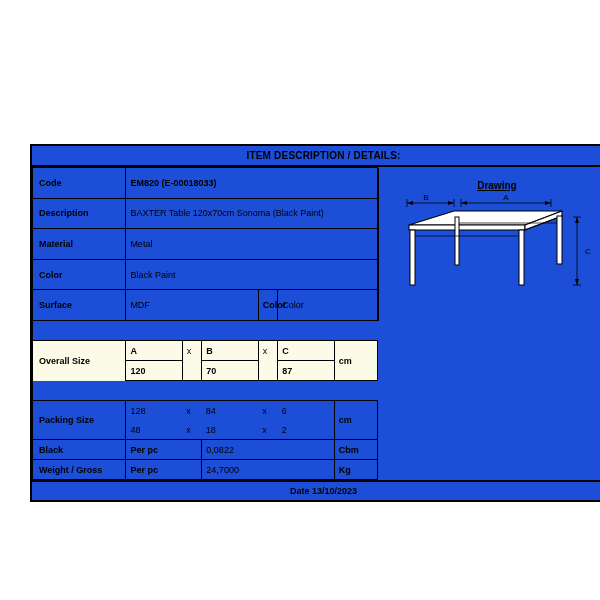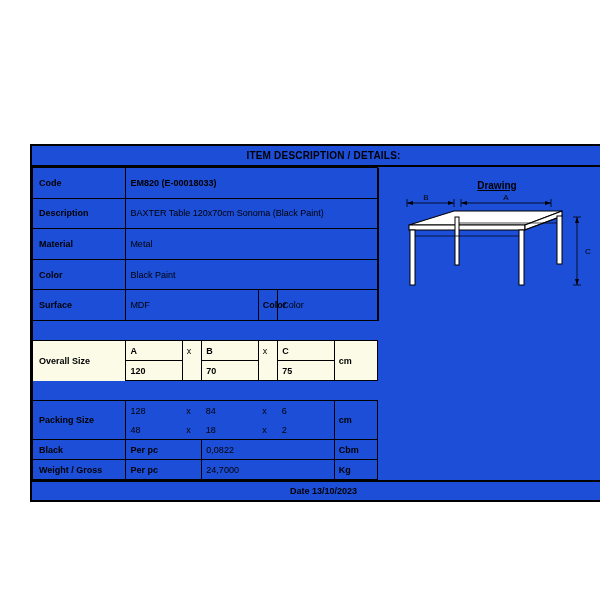--- a/index.html
+++ b/index.html
@@ -210,21 +210,21 @@
       <td class="ctr bold highlight" rowspan="2">cm</td>
       <td class="no-border"></td>
       <td class="no-border"></td>
     </tr>
 
     <tr>
       <td class="ctr bold highlight">120</td>
       <td class="ctr highlight" style="border-top:none"></td>
       <td class="ctr bold highlight">70</td>
       <td class="ctr highlight" style="border-top:none"></td>
-      <td class="ctr bold highlight">75</td>
+      <td class="ctr bold highlight">87</td>
       <td class="no-border"></td>
       <td class="no-border"></td>
     </tr>
 
     <tr class="spacer-row">
       <td colspan="9" class="no-border"></td>
     </tr>
 
     <tr>
       <td class="lbl" rowspan="2">Packing Size</td>

